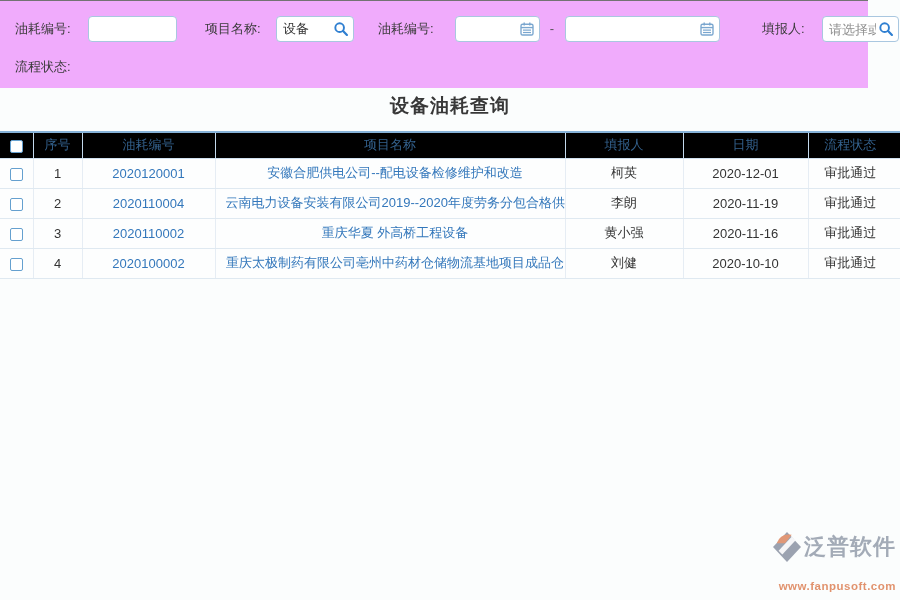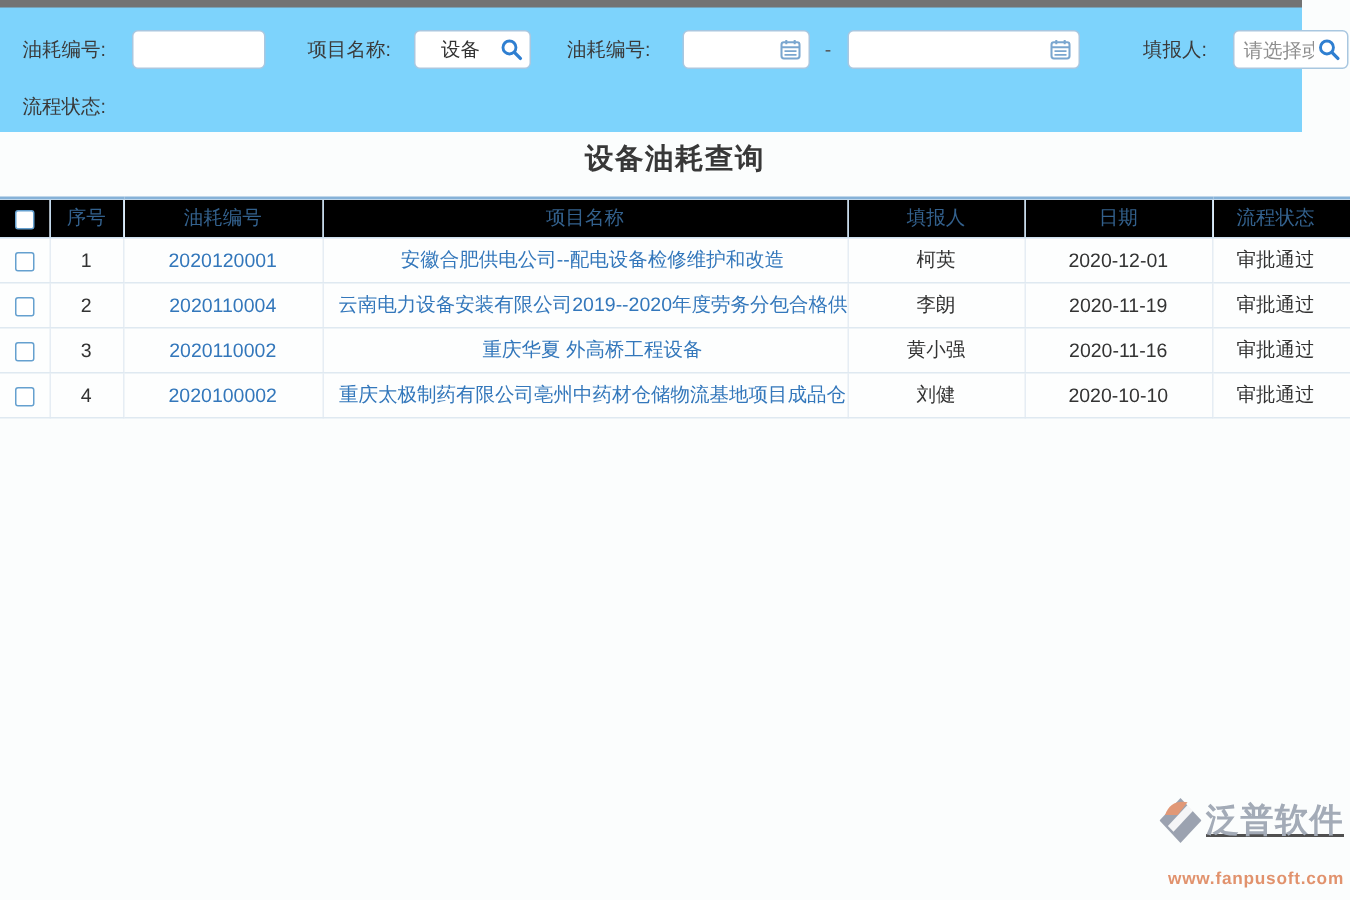--- a/index.html
+++ b/index.html
@@ -6,30 +6,30 @@
   html,body { width:900px; height:600px; }
   body {
     position:relative;
     font-family:"Liberation Sans","DejaVu Sans",sans-serif;
     background:#fbfdfd;
     overflow:hidden;
     color:#333;
   }
   .filter-area {
     position:absolute; top:0; left:0; width:868px; height:88px;
-    background:#7dd3fc; border-top:5px solid #737373;
+    background:#f0abfc; border-top:1px solid #737373;
   }
   .flabel {
     position:absolute; font-size:13px; color:#3a3a3a; line-height:26px; white-space:nowrap;
   }
   .fwrap { position:absolute; height:26px; }
   .txt {
     width:100%; height:26px; border:1px solid #a9c7e0; border-radius:4px;
     background:#fff; font-family:inherit; font-size:13px; color:#333;
-    padding:0 6px; outline:none;text-align:center;
+    padding:0 6px; outline:none;
   }
   .txt.with-icon { padding-right:22px; }
   .txt::placeholder { color:#8e8e8e; }
   .field-icon { position:absolute; right:5px; top:5px; width:16px; height:16px; cursor:pointer; }
   .dash { position:absolute; width:26px; text-align:center; line-height:26px; font-size:13px; color:#555; }
   .select {
     position:absolute; height:26px; border:1px solid #a9c7e0; border-radius:4px;
     background:#fff; cursor:pointer;
   }
   .select .sel-text { position:absolute; left:8px; top:0; line-height:24px; font-size:13px; color:#333; }
@@ -63,21 +63,21 @@
   td.status-cell { color:#2da02d;margin-top:46px; }
   .link { color:#3377bb; text-decoration:none; cursor:pointer; }
   .cb {
     display:inline-block; width:13px; height:13px; background:#fff;
     border:1px solid #65a0cf; border-radius:2px; vertical-align:middle; cursor:pointer;
   }
   .watermark {
     position:absolute; right:4px; bottom:8px; width:146px; opacity:0.85;
     text-align:right;
   }
-  .wm-top { display:flex; align-items:center; justify-content:flex-end;text-decoration:underline; }
+  .wm-top { display:flex; align-items:center; justify-content:flex-end; }
   .wm-brand { font-size:22px; font-weight:bold; color:#949dab; letter-spacing:1px; margin-left:3px; white-space:nowrap; }
   .wm-url { font-size:11.5px; font-weight:bold; color:#dd8055; letter-spacing:0.5px; margin-top:18px; white-space:nowrap; }
 </style>
 </head>
 <body>
 
 <div class="filter-area">
 
   <span class="flabel" style="left:15px;top:15px">油耗编号:</span>
   <span class="fwrap" style="left:88px;top:15px;width:89px">

